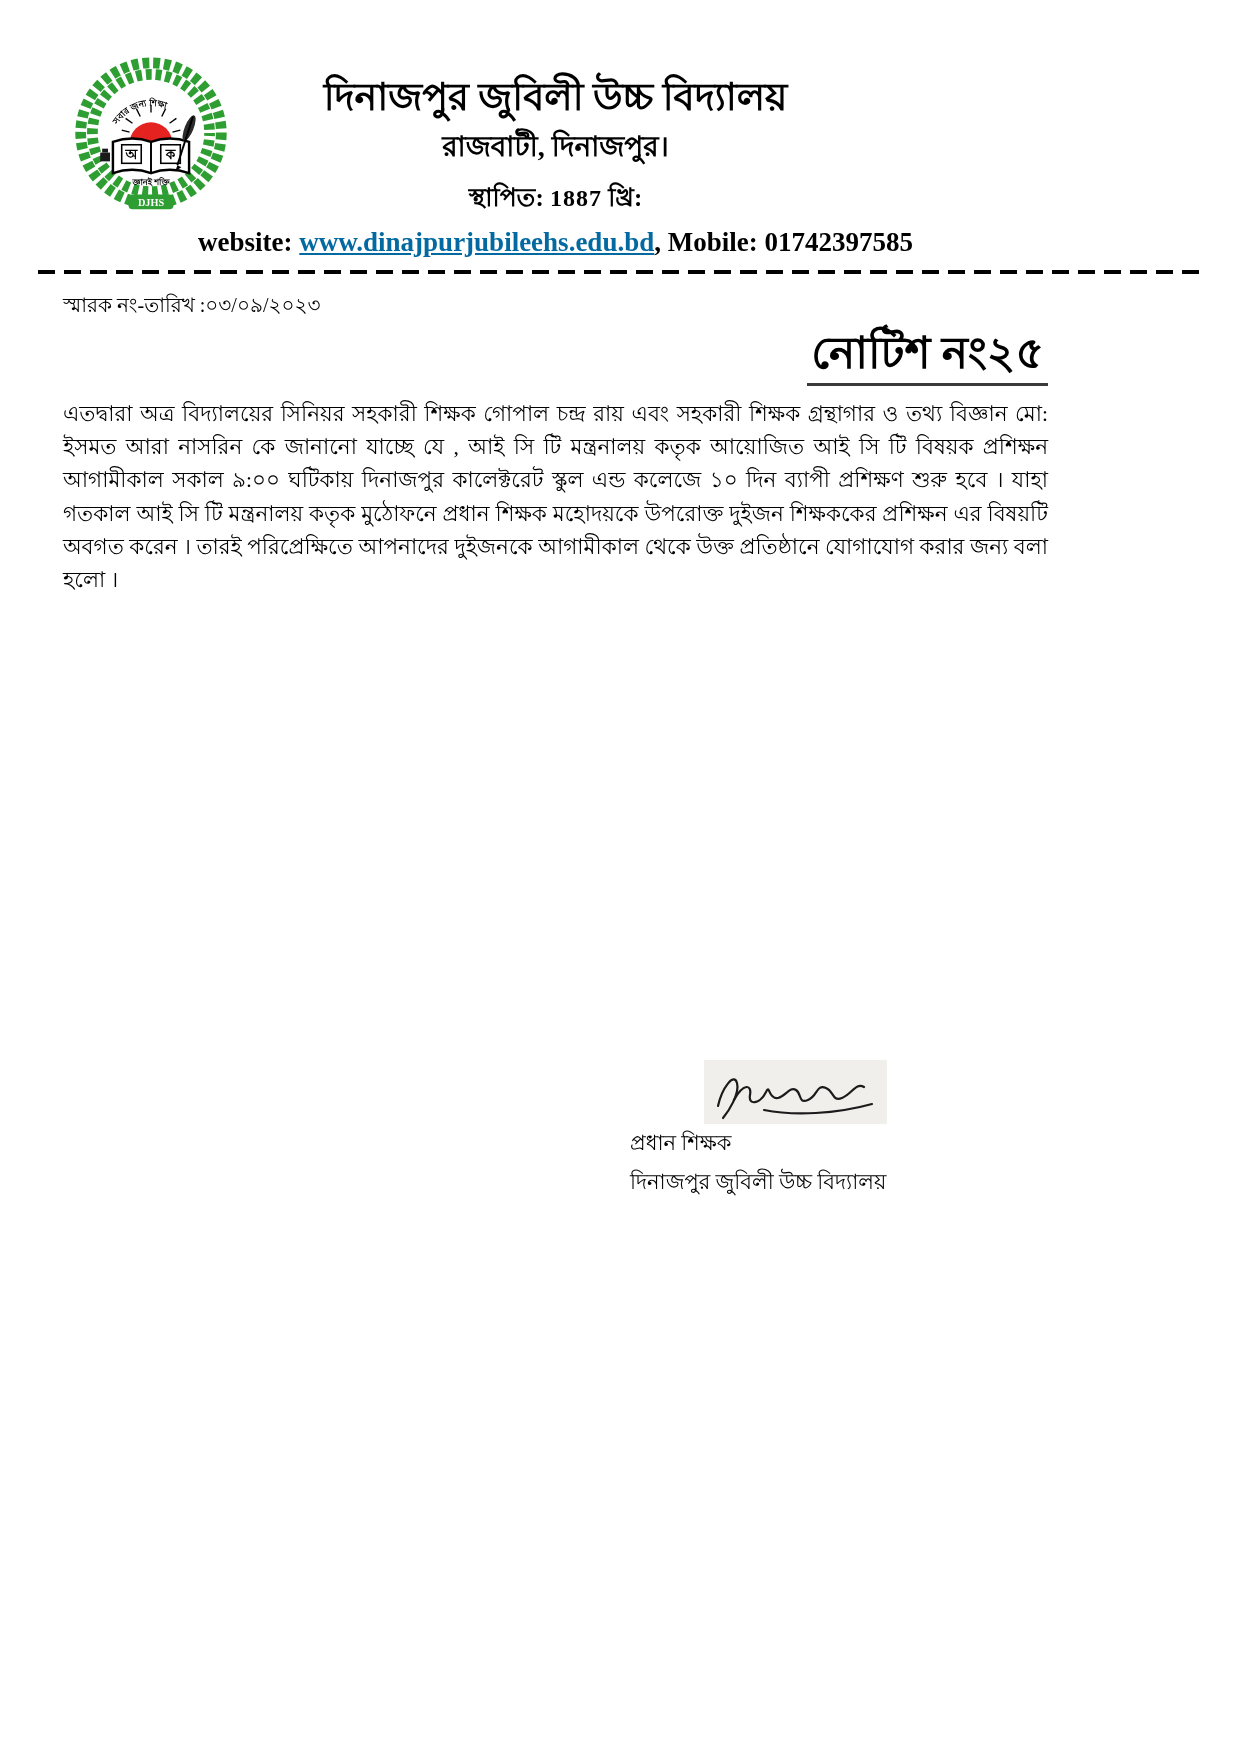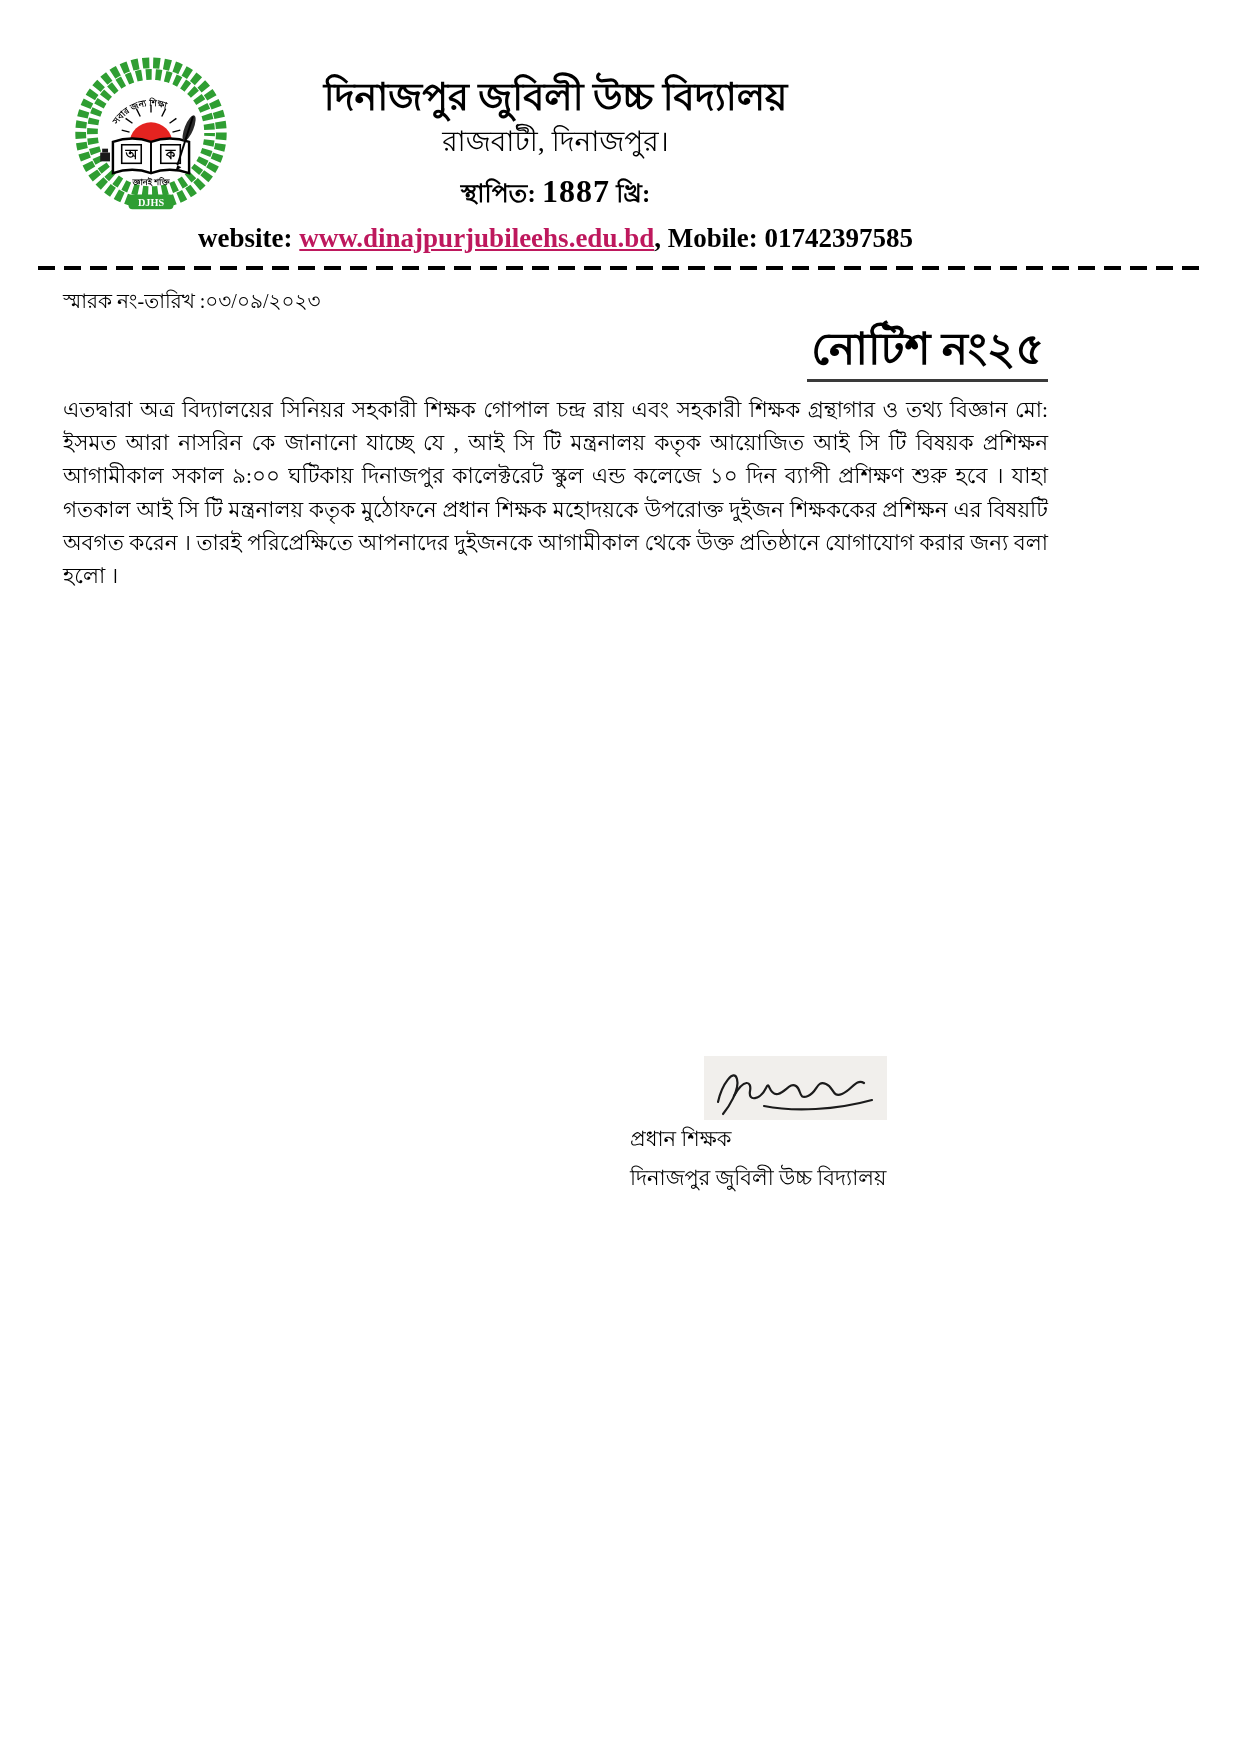--- a/index.html
+++ b/index.html
@@ -13,25 +13,25 @@
     overflow:hidden;
   }
   .content { padding:16px 193px 0 63px; }
 
   
   .logo { position:absolute; left:68px; top:50px; width:166px; height:170px; }
 
   
   .header-text { padding-top:60px; text-align:center; }
   .school-name { font-size:38px; font-weight:bold; line-height:1.15; }
-  .address     { font-size:28px; font-weight:normal; }
+  .address     { font-size:28px; font-weight:bold; margin-top:5px; }
   .established { font-size:25px; font-weight:bold; margin-top:6px; }
-  .established .year { font-size:32px; font-family:"Liberation Serif",serif; letter-spacing:1px; }
+  .established .year { font-size:24px; font-family:"Liberation Serif",serif; letter-spacing:1px; }
   .webline { font-size:27px; font-weight:bold; margin-top:6px; white-space:nowrap; }
-  .webline .url { color:#be185d; text-decoration:underline; cursor:pointer; }
+  .webline .url { color:#0369a1; text-decoration:underline; cursor:pointer; }
 
   .dash-rule {
     margin:12px -155px 0 -25px;
     height:4px;
     background:repeating-linear-gradient(90deg,#000 0 17px,transparent 17px 26px);
   }
 
   .meta-row {
     display:flex; justify-content:flex-start;
     margin-top:18px; font-size:20px; line-height:1.3;

